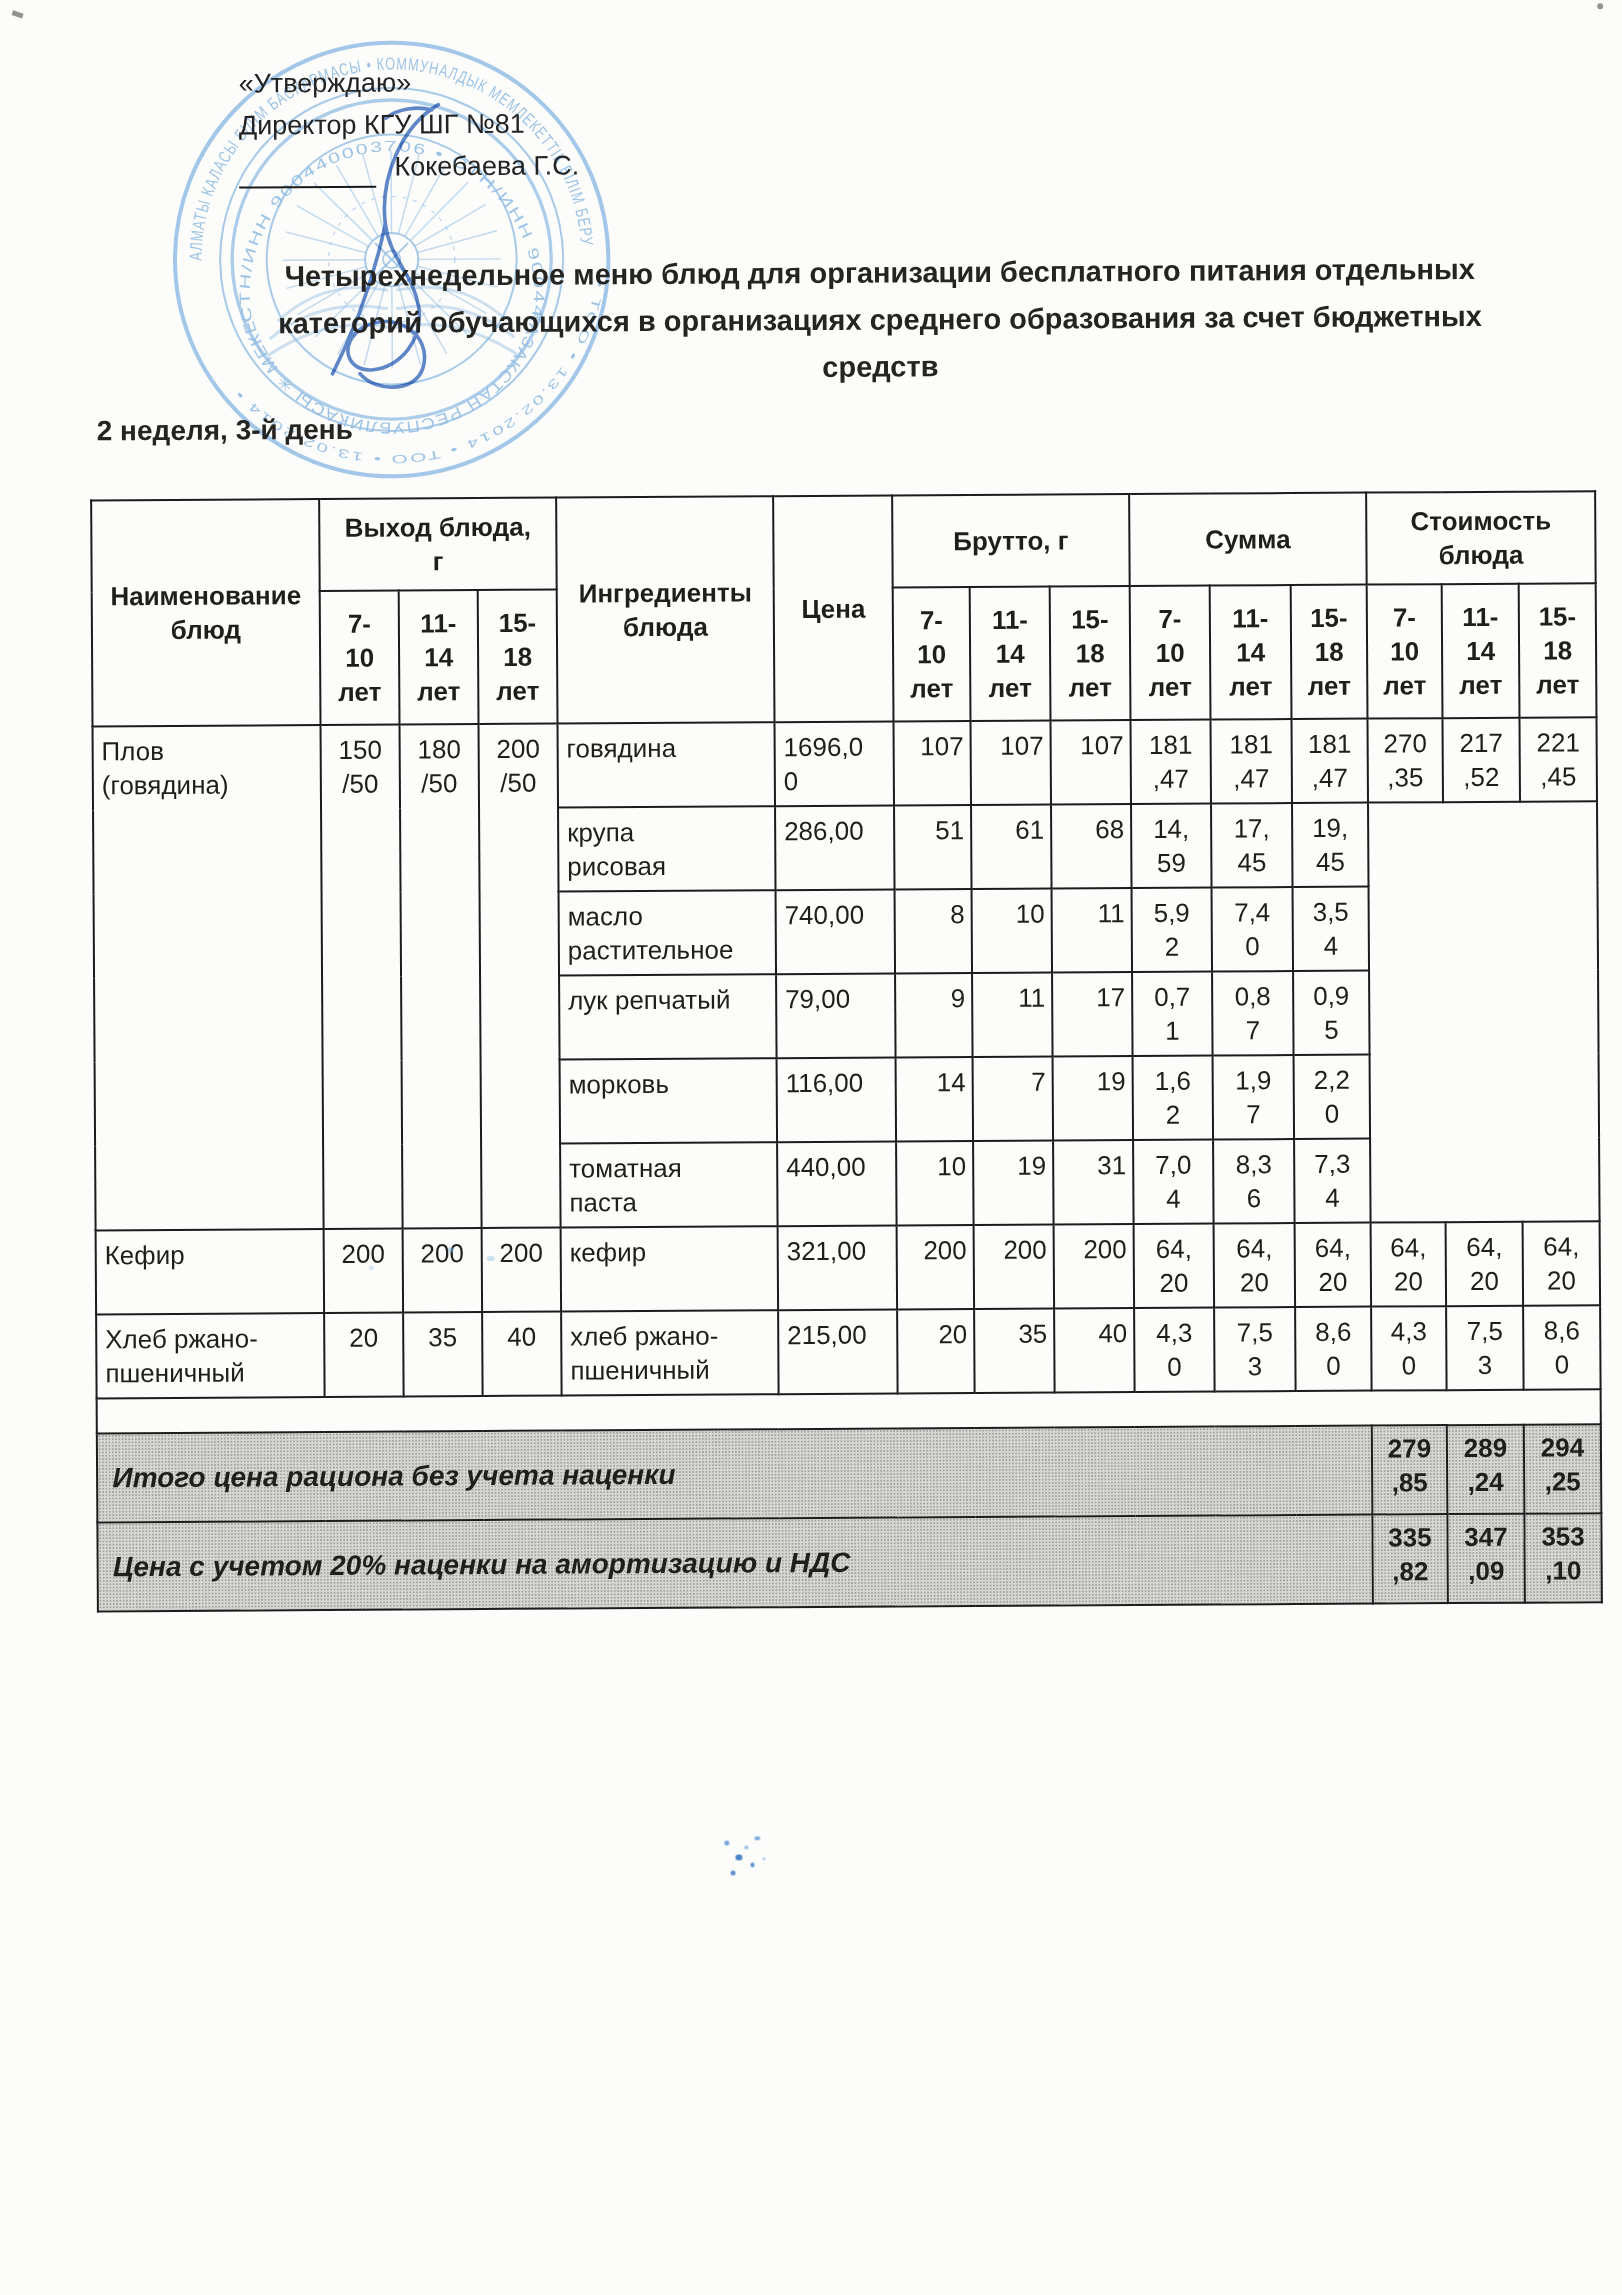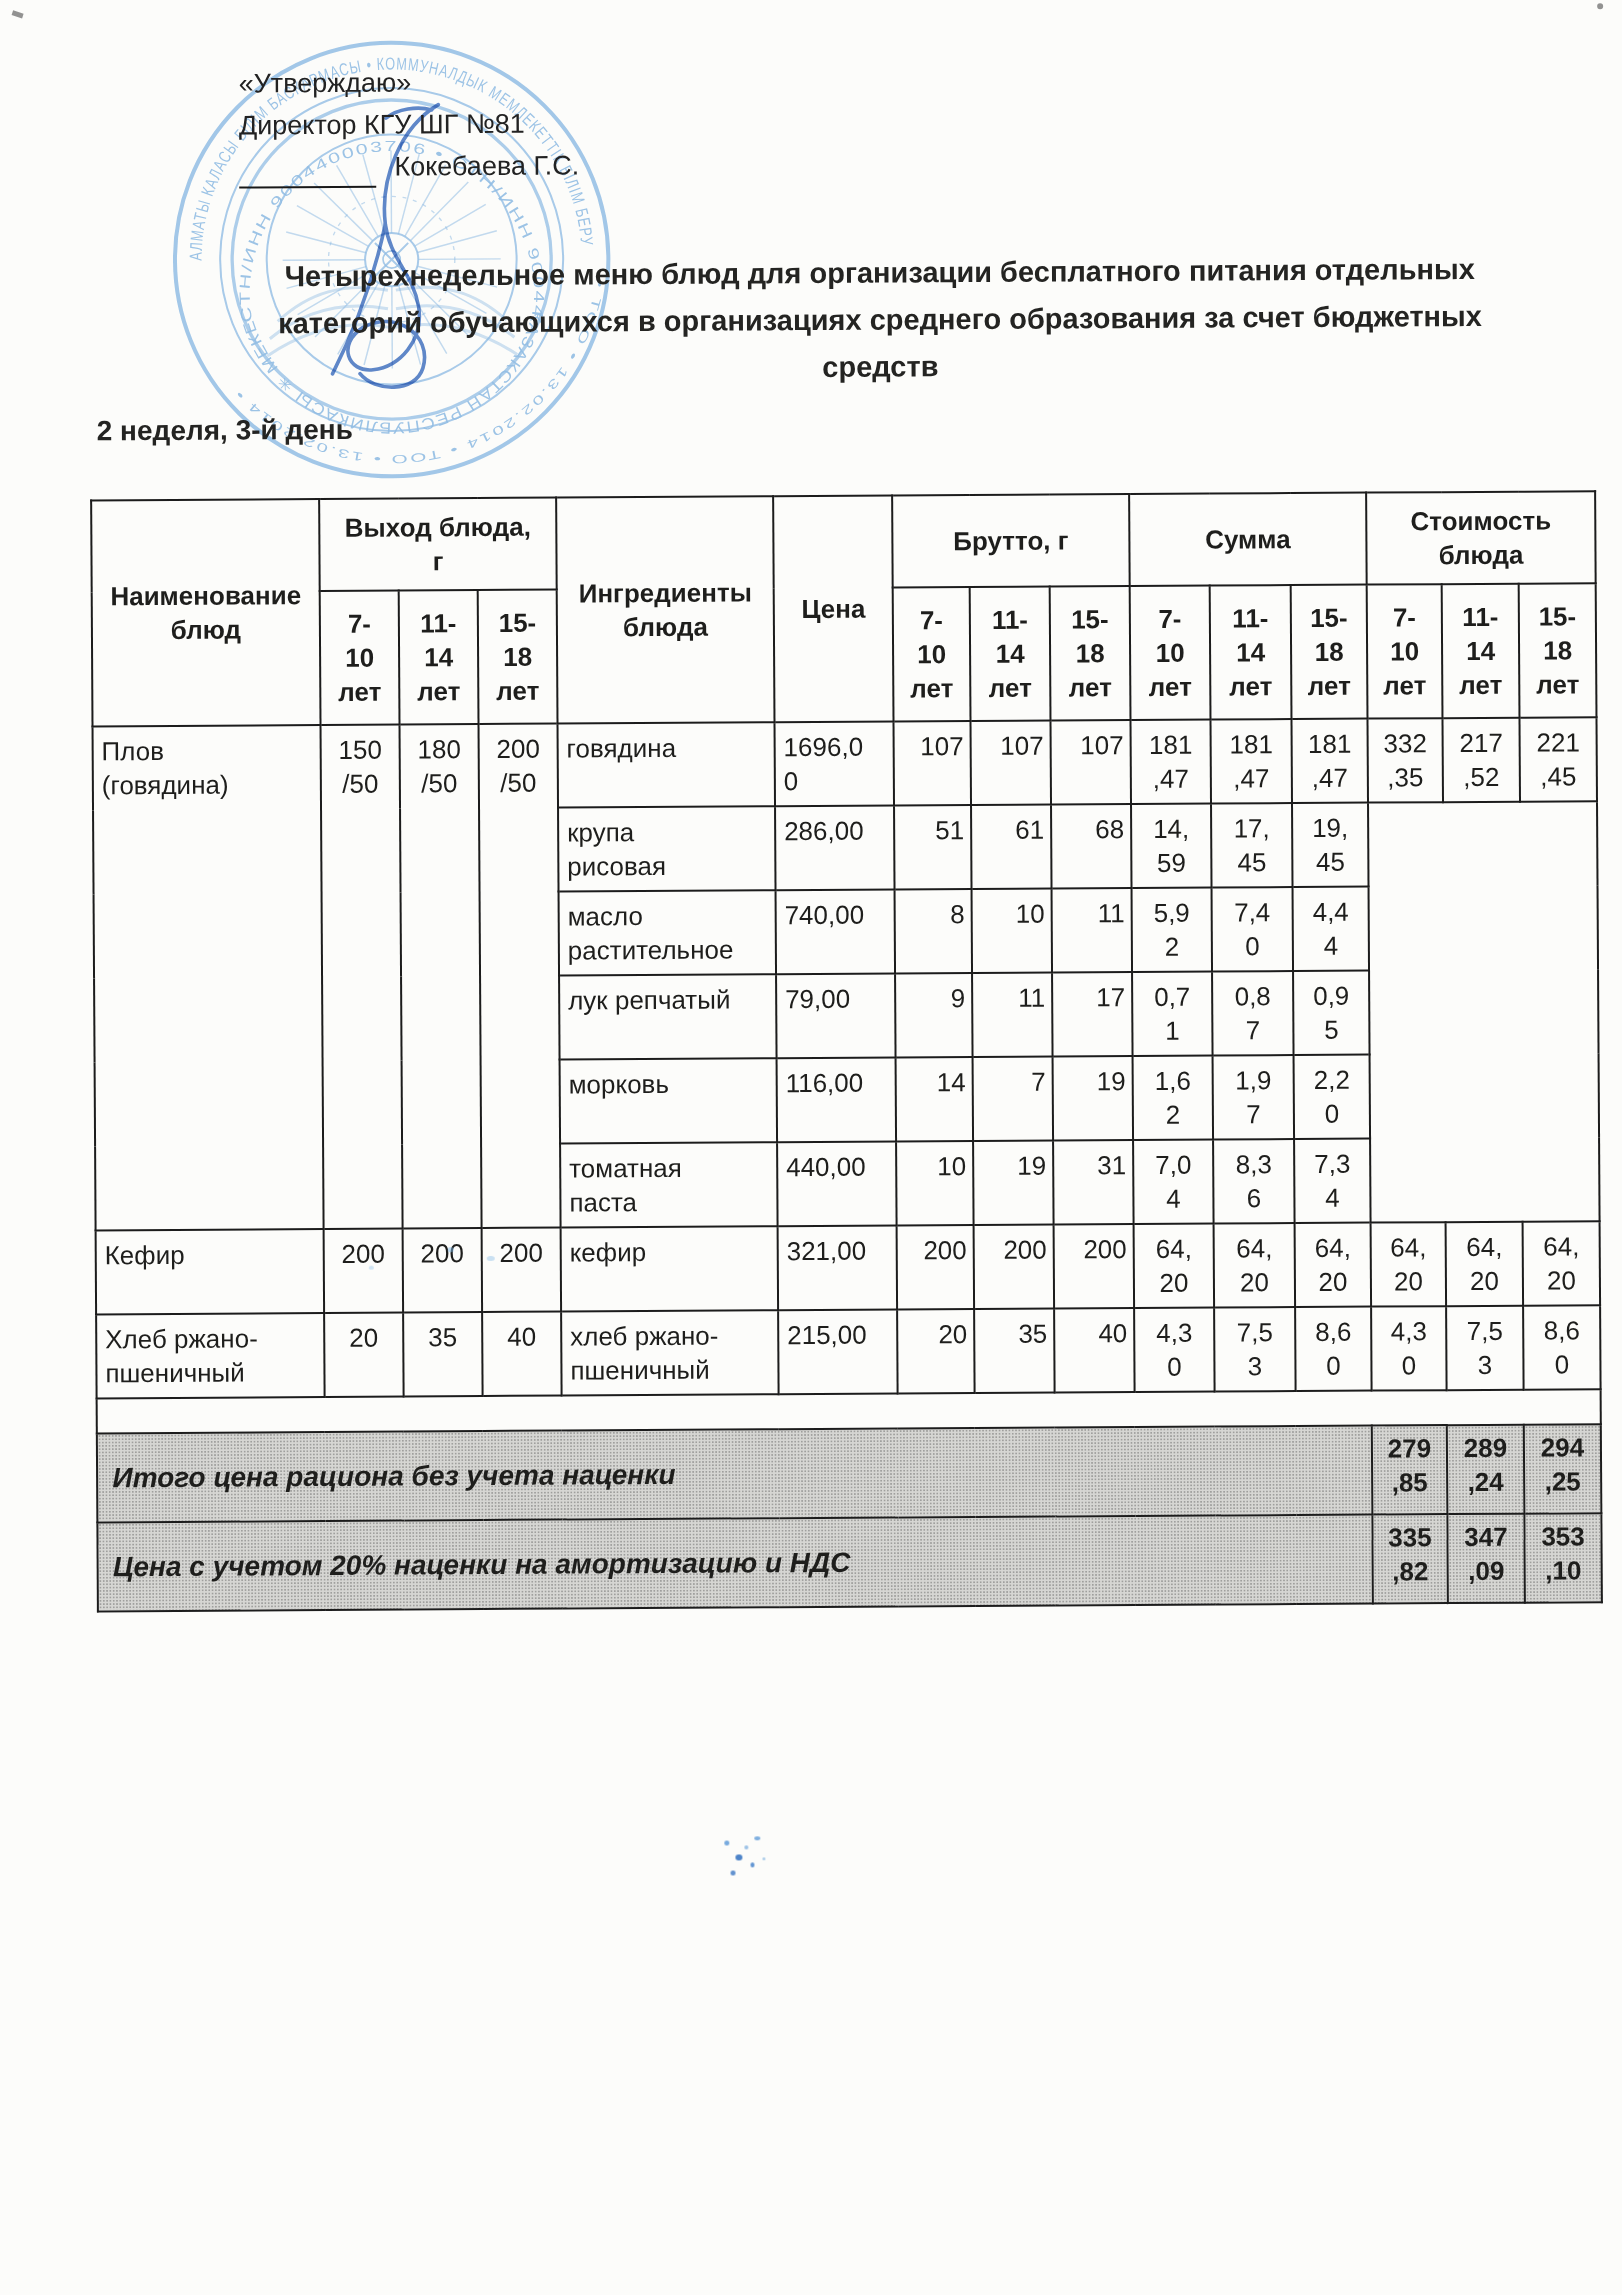--- a/index.html
+++ b/index.html
@@ -239,21 +239,21 @@
 0</td>
         <td class="cell-int">107</td>
         <td class="cell-int">107</td>
         <td class="cell-int">107</td>
         <td class="cell-dec">181
 ,47</td>
         <td class="cell-dec">181
 ,47</td>
         <td class="cell-dec">181
 ,47</td>
-        <td class="cell-dec">332
+        <td class="cell-dec">270
 ,35</td>
         <td class="cell-dec">217
 ,52</td>
         <td class="cell-dec">221
 ,45</td>
       </tr>
       <tr class="body-row">
         <td class="cell-text">крупа
 рисовая</td>
         <td class="cell-price">286,00</td>
@@ -272,21 +272,21 @@
         <td class="cell-text">масло
 растительное</td>
         <td class="cell-price">740,00</td>
         <td class="cell-int">8</td>
         <td class="cell-int">10</td>
         <td class="cell-int">11</td>
         <td class="cell-dec">5,9
 2</td>
         <td class="cell-dec">7,4
 0</td>
-        <td class="cell-dec">4,4
+        <td class="cell-dec">3,5
 4</td>
       </tr>
       <tr class="body-row">
         <td class="cell-text">лук репчатый</td>
         <td class="cell-price">79,00</td>
         <td class="cell-int">9</td>
         <td class="cell-int">11</td>
         <td class="cell-int">17</td>
         <td class="cell-dec">0,7
 1</td>

